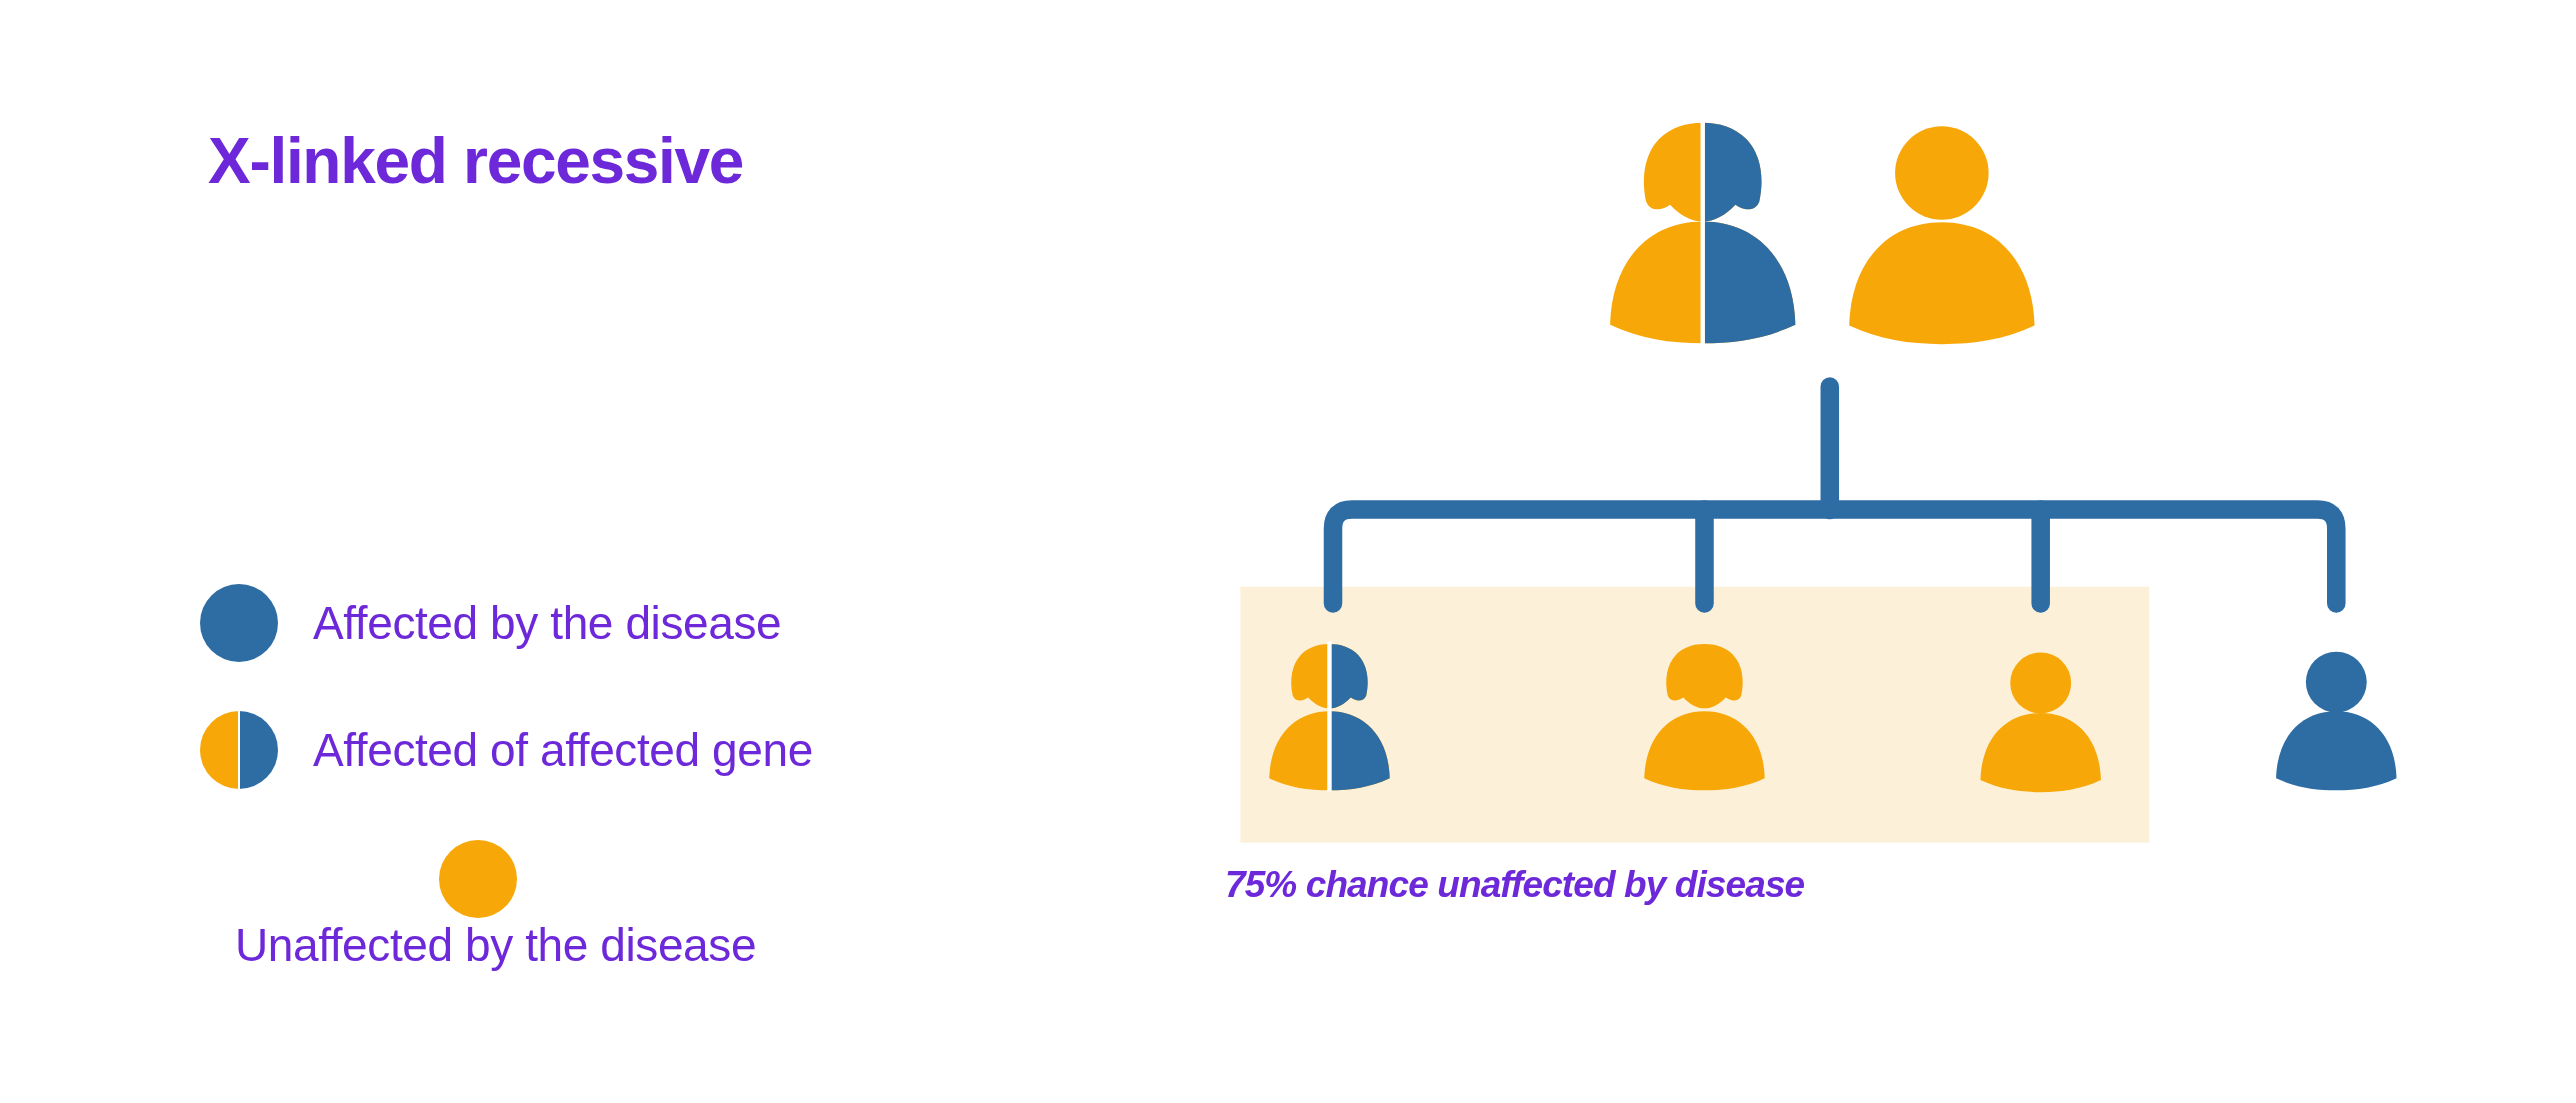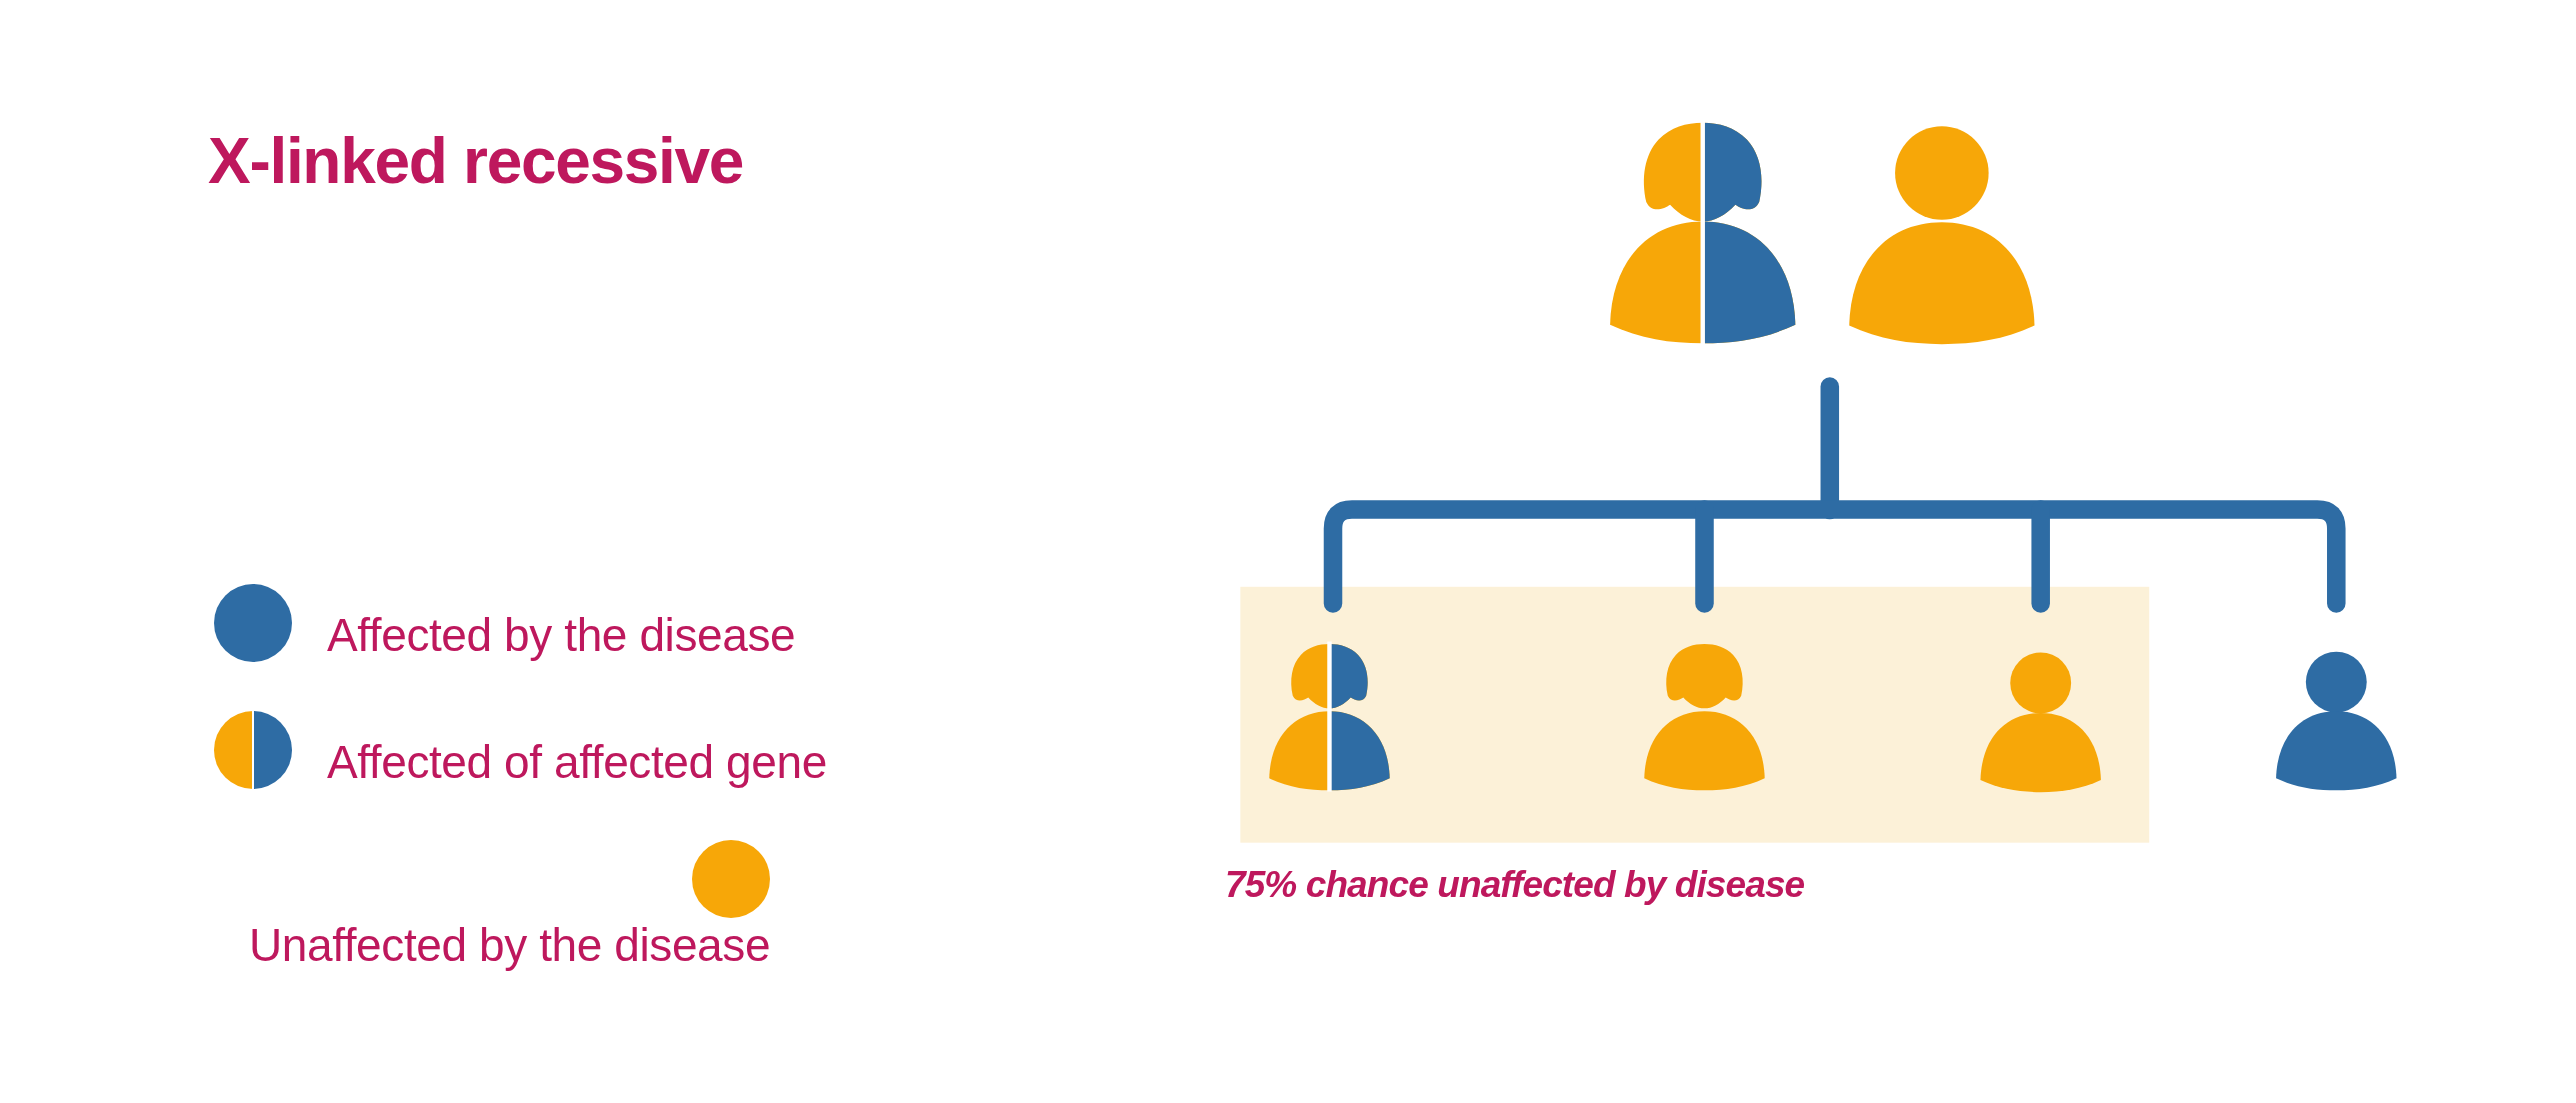--- a/index.html
+++ b/index.html
@@ -3,34 +3,34 @@
 <meta charset="utf-8">
 <style>
   html, body { margin: 0; padding: 0; background: #ffffff; }
   .canvas {
     position: relative;
     width: 2576px;
     height: 1103px;
     background: #ffffff;
     overflow: hidden;
     font-family: "Liberation Sans", "DejaVu Sans", sans-serif;
-    color: #be185d;
+    color: #6d28d9;
   }
   .title {
     position: absolute;
     left: 208px;
     top: 129px;
     font-size: 64px;
     font-weight: 700;
     letter-spacing: -1.3px;
     line-height: 1;
     white-space: nowrap;
   }
   .legend { position: absolute; left: 0; top: 0; }
-  .legend-row { position: absolute; left: 214px; height: 78px; display: flex; align-items: flex-end; }
+  .legend-row { position: absolute; left: 200px; height: 78px; display: flex; align-items: center; }
   .legend-row.r1 { top: 584px; }
   .legend-row.r2 { top: 711px; }
   .legend-row.r3 { top: 840px; flex-direction: column; }
   .swatch {
     width: 78px; height: 78px; border-radius: 50%;
     flex: 0 0 auto;
   }
   .swatch-blue   { background: #2E6CA4; }
   .swatch-orange { background: #F7A708; }
   .swatch-split  { background: linear-gradient(90deg, #F7A708 0 48.2%, #ffffff 48.2% 51.8%, #2E6CA4 51.8%); }

